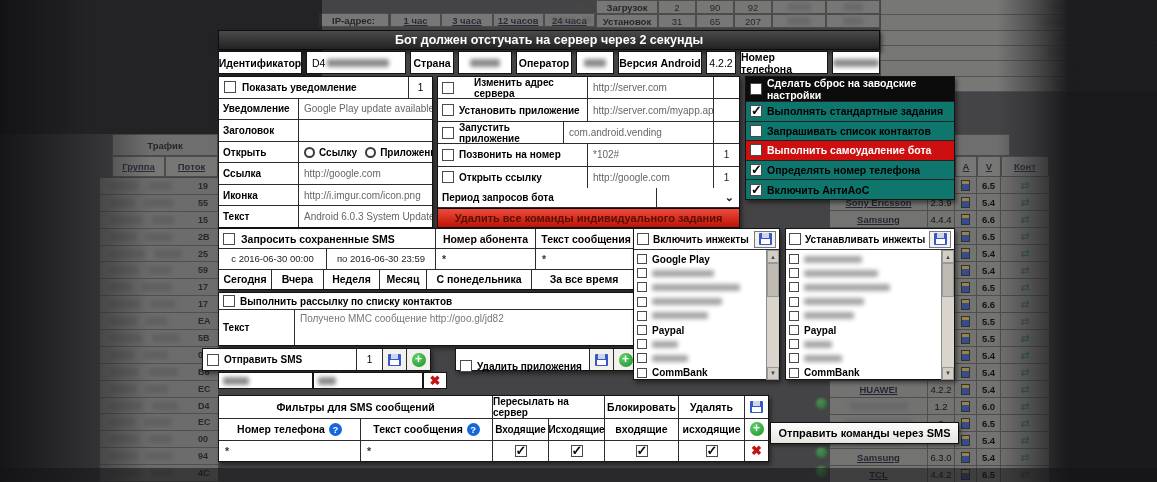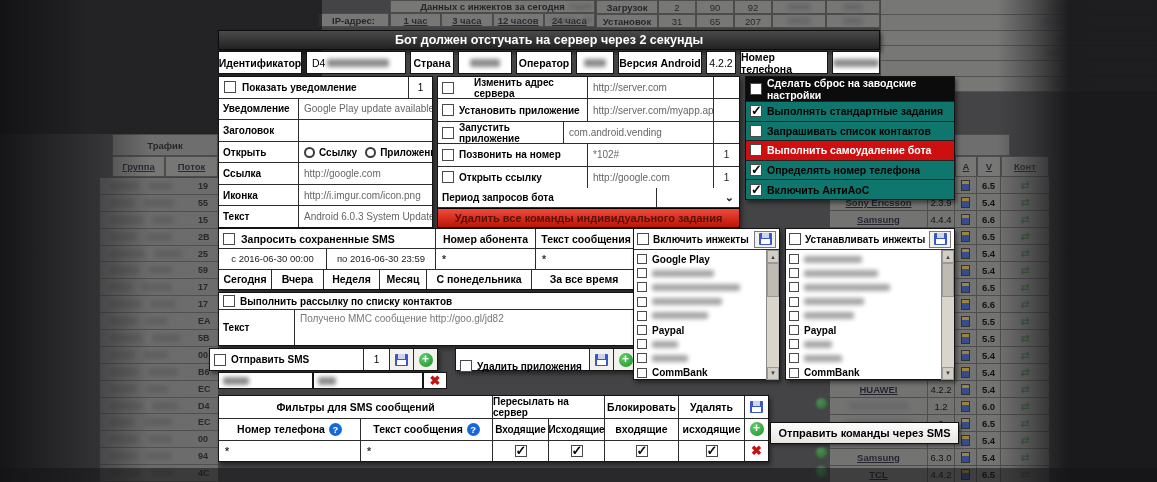--- a/index.html
+++ b/index.html
@@ -114,21 +114,21 @@
   .starc { justify-content:flex-start; padding-left:6px; font-weight:bold; color:#333; }
 
   
   #p-bc { left:218px; top:292px; width:419px; height:54px; display:flex; flex-direction:column; }
   #p-bc .hd { height:17px; display:flex; align-items:center; gap:5px; padding:0 4px; border-bottom:1px solid #2c2c2c; flex:none; }
   #p-bc .body { flex:1; display:flex; }
   #p-bc .lcell { width:76px; }
   #p-bc .txt { flex:1; font-size:10px; color:#777; padding:3px 5px; line-height:12px; }
 
   
-  #p-send { left:209px; top:348px; width:229px; height:23px; display:flex; }
+  #p-send { left:202px; top:348px; width:229px; height:23px; display:flex; }
   #p-send .main { flex:1; display:flex; align-items:center; gap:5px; padding:0 4px; }
   #p-send .num { width:26px; border-left:1px solid #2c2c2c; height:100%; display:flex; align-items:center;
                  justify-content:center; font-size:10px; }
   #p-send .icbtn { width:24px; height:100%; border:none; border-left:1px solid #2c2c2c; }
   #p-sendrow { left:218px; top:372px; width:229px; height:17px; display:flex; background:transparent;
                border:none; box-shadow:none; }
   #p-sendrow .bcell { background:#fff; border:1px solid #141414; height:17px; display:flex; align-items:center; padding:0 4px; }
   #p-sendrow .xwrap { width:24px; height:17px; background:#fff; border:1px solid #141414; margin-left:auto;
                       display:flex; align-items:center; justify-content:center; }
   #p-del { left:455px; top:348px; width:183px; height:23px; display:flex; }
@@ -170,21 +170,20 @@
           box-shadow:2px 2px 3px rgba(0,0,0,.4); font-weight:bold; font-size:11px;
           display:flex; align-items:center; justify-content:center; }
 </style>
 </head>
 <body>
 
 <div id="screen">
 
   <div id="bg">
 
-    <div class="bgcell bghead" style="left:390px;top:0;width:205px;height:13px;">Данных с инжектов за сегодня</div>
     <div style="position:absolute;left:390px;top:13px;width:205px;height:14px;display:flex;">
 
         <span class="bgcell bglink" style="position:static;flex:1;height:14px;">1 час</span>
 
         <span class="bgcell bglink" style="position:static;flex:1;height:14px;">3 часа</span>
 
         <span class="bgcell bglink" style="position:static;flex:1;height:14px;">12 часов</span>
 
         <span class="bgcell bglink" style="position:static;flex:1;height:14px;">24 часа</span>
       </div>

